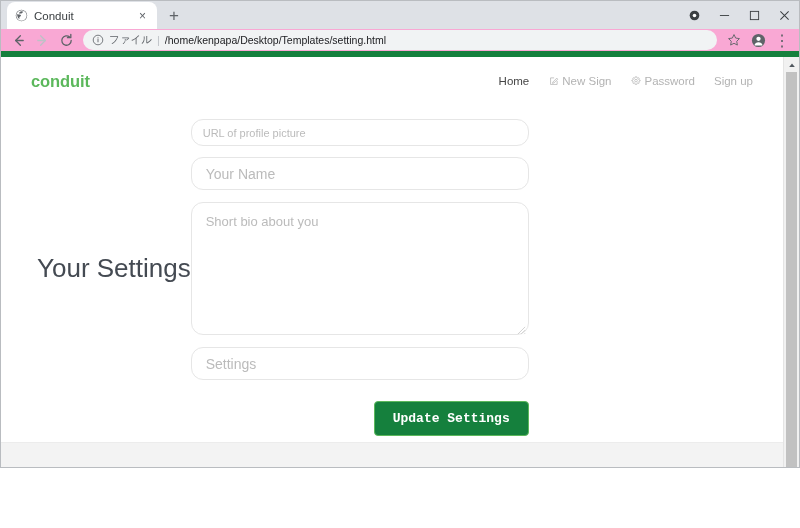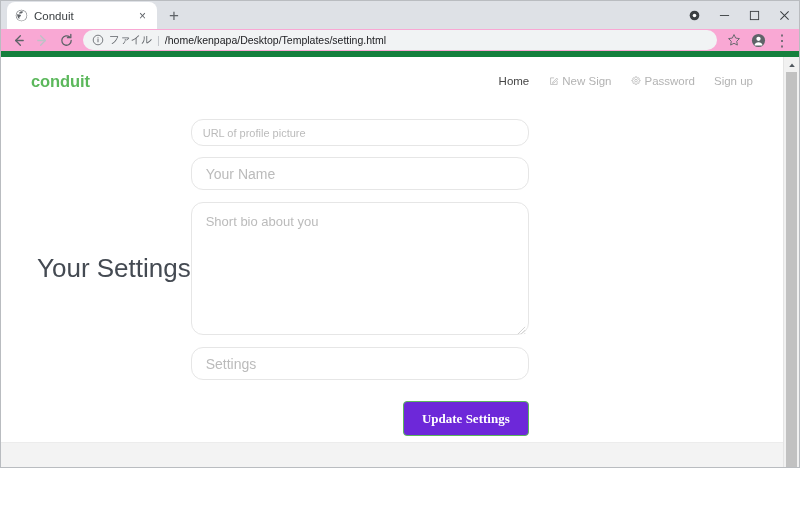--- a/index.html
+++ b/index.html
@@ -248,28 +248,28 @@
     right: 2px; bottom: 2px;
     width: 9px; height: 9px;
     color: #c8c8c8;
   }
   .btn-row {
     display: flex;
     justify-content: flex-end;
     margin-top: 9px;
   }
   .btn-primary {
-    background: #6d28d9;
+    background: #15803d;
     border: 1px solid #5cb85c;
     border-radius: 4px;
     color: #ffffff;
     font-size: 13px;
     font-weight: bold;
     padding: 10px 18px;
-    font-family: Liberation Serif, serif;
+    font-family: Liberation Mono, monospace;
     line-height: 1;
   }
 
   
   .site-footer {
     flex: 0 0 25px;
     background: #f3f3f3;
     border-top: 1px solid #ececec;
     display: flex;
     align-items: center;

